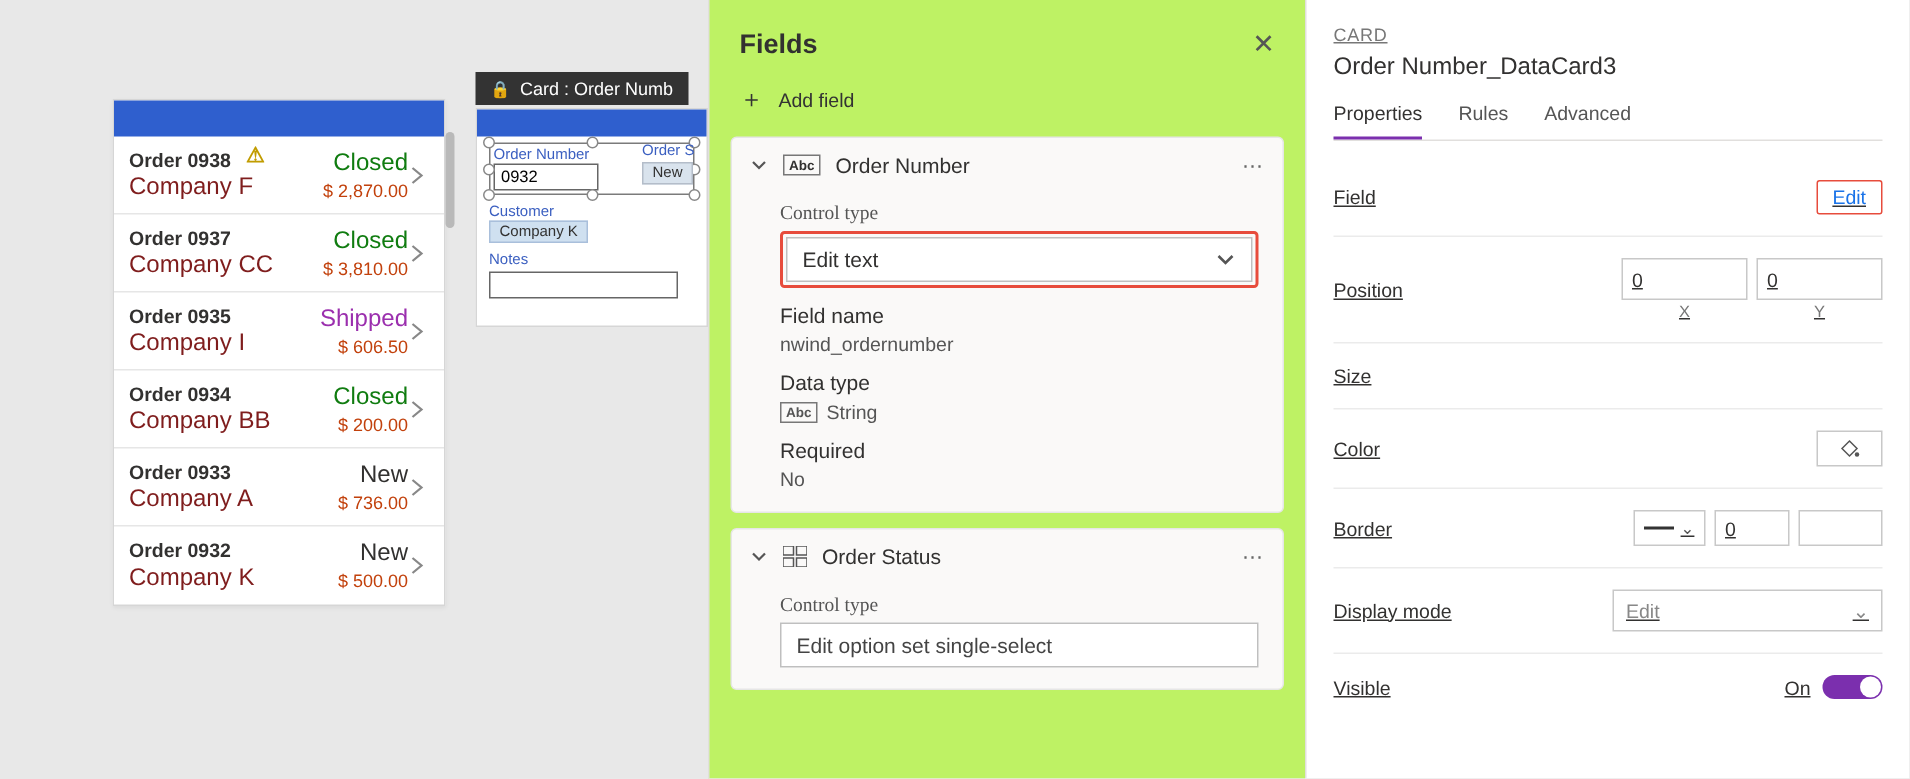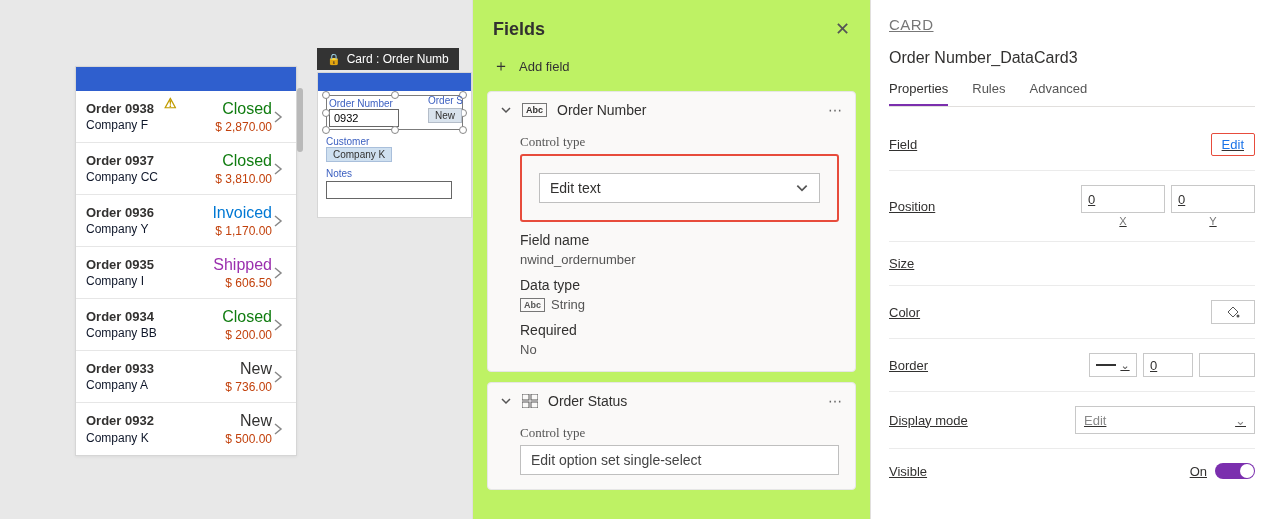--- a/index.html
+++ b/index.html
@@ -36,21 +36,21 @@
     height: 52px;
     border-bottom: 1px solid #e6e6e6;
     display: flex;
     align-items: center;
     padding: 0 6px 0 10px;
     position: relative;
   }
   .order-row:last-child { border-bottom: none; }
   .order-left { flex: 1; }
   .order-left .title { font-weight: 600; font-size: 13px; line-height: 1.2; color: #323130; }
-  .order-left .company { font-size: 12px; color: #0f172a; margin-top: 2px; }
+  .order-left .company { font-size: 16px; color: #7f1d1d; margin-top: 2px; }
   .order-right { text-align: right; width: 70px; }
   .order-right .status { font-size: 16px; font-weight: 400; }
   .order-right .amount { font-size: 12px; color: #c2410c; margin-top: 2px; }
   .status-closed   { color: #107c10; }
   .status-invoiced { color: #0078d4; }
   .status-shipped  { color: #9b2fae; }
   .status-new      { color: #323130; }
   .chev {
     width: 18px; text-align: center;
     color: #888;
@@ -145,21 +145,21 @@
     padding:10px 12px;
   }
   .acc-left { display:flex; align-items:center; gap:10px; }
   .acc-chev { color:#555; width:12px; }
   .abc-icon { display:inline-block; border:1px solid #777; font-size:9px; padding:0 3px; line-height:12px;font-weight:bold; }
   .acc-title { font-size:14px; }
   .acc-more { color:#666; letter-spacing:1px; font-size:14px; }
   .acc-body { padding: 0 16px 14px 32px; }
   .control-type-label { color:#555; font-size:13px; margin-top:6px;font-family:Liberation Serif, serif; }
   .sel-highlight {
-    border:2px solid #e74c3c; border-radius:3px; padding:17px; margin-top:4px;
+    border:2px solid #e74c3c; border-radius:3px; padding:2px; margin-top:4px;
   }
   .select-box {
     display:flex; justify-content:space-between; align-items:center;
     padding:6px 10px; background:#fff; border:1px solid #bfbfbf;
     font-size:14px;
   }
   .select-box .dd-chev { color:#555; }
   .kv { margin-top:10px; }
   .kv .k { color:#323130;font-size:14px; }
   .kv .v { color:#555; font-size:13px; margin-top:4px; display:flex; gap:6px; align-items:center;}
@@ -172,22 +172,22 @@
 
   
   .props-pane {
     position:absolute;
     left: 870px; top:0;
     width: 403px; height:519px;
     background:#fff; border-left:1px solid #e1dfdd;
     padding: 16px 18px 0;
     font-size:13px;
   }
-  .card-over { font-size:15px; color:#777; letter-spacing:.5px;text-decoration:underline; }
-  .card-name { font-size:16px; margin-top:16px; }
+  .card-over { font-size:12px; color:#777; letter-spacing:.5px;text-decoration:underline; }
+  .card-name { font-size:16px; margin-top:6px; }
   .tabs { display:flex; gap:24px; margin-top:14px; border-bottom:1px solid #e1dfdd; }
   .tab { padding-bottom:8px; color:#555; cursor:pointer; }
   .tab.active { border-bottom:2px solid #7b2fae; color:#323130; font-weight:400;}
   .prop-list { margin-top:12px;text-decoration:underline; }
   .prop-row {
     display:flex; justify-content:space-between; align-items:center;
     padding:14px 0; border-bottom:1px solid #ebebeb;
   }
   .prop-row:last-child { border-bottom:none;}
   .prop-label { color:#323130;}
@@ -245,35 +245,20 @@
           </div>
         </div>
         <div class="order-row">
           <div class="order-left">
             <div class="title">Order 0937</div>
             <div class="company">Company CC</div>
           </div>
           <div class="order-right">
             <div class="status status-closed">Closed</div>
             <div class="amount">$ 3,810.00</div>
-          </div>
-          <div class="chev">
-            <svg width="12" height="14" viewBox="0 0 12 14">
-              <path d="M3 2 L9 7 L3 12" stroke="#888" stroke-width="1.5" fill="none"></path>
-            </svg>
-          </div>
-        </div>
-        <div class="order-row">
-          <div class="order-left">
-            <div class="title">Order 0936</div>
-            <div class="company">Company Y</div>
-          </div>
-          <div class="order-right">
-            <div class="status status-invoiced">Invoiced</div>
-            <div class="amount">$ 1,170.00</div>
           </div>
           <div class="chev">
             <svg width="12" height="14" viewBox="0 0 12 14">
               <path d="M3 2 L9 7 L3 12" stroke="#888" stroke-width="1.5" fill="none"></path>
             </svg>
           </div>
         </div>
         <div class="order-row">
           <div class="order-left">
             <div class="title">Order 0935</div>

